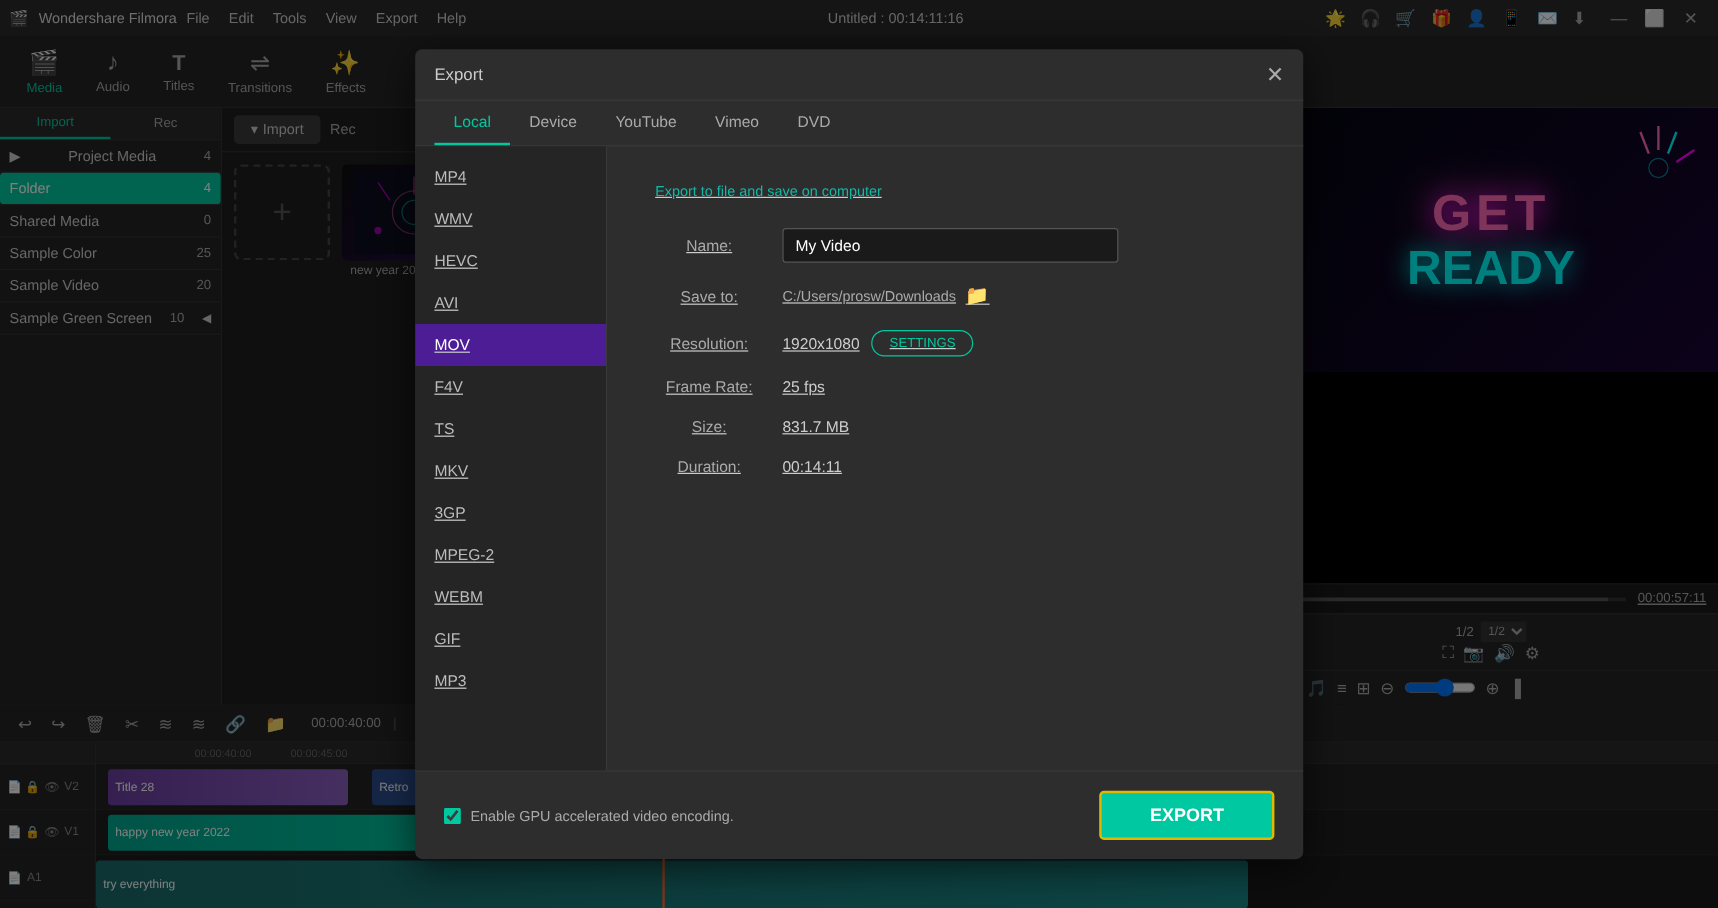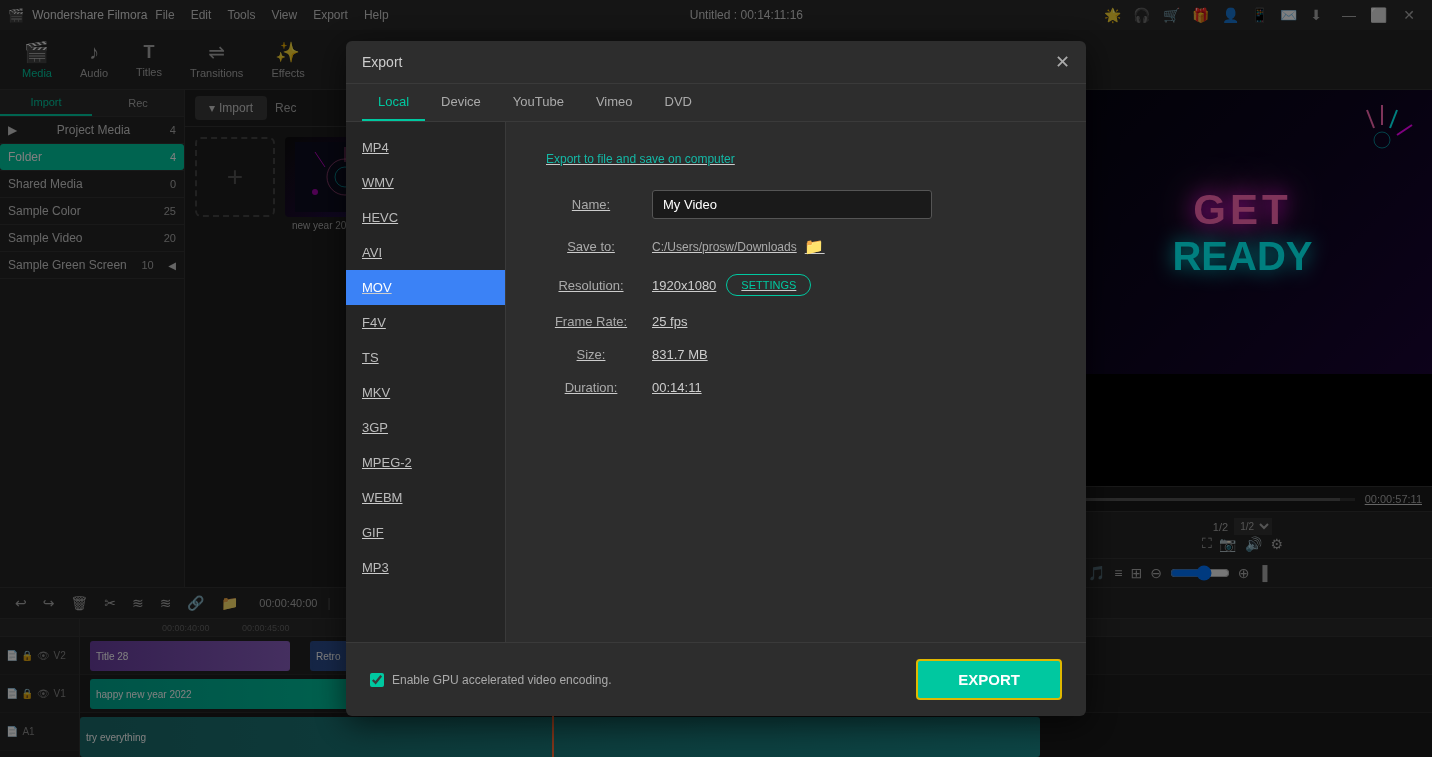--- a/index.html
+++ b/index.html
@@ -83,21 +83,21 @@
 
     
     .overlay { position: fixed; top: 0; left: 0; width: 100%; height: 100%; background: rgba(0,0,0,0.5); z-index: 100; display: flex; align-items: center; justify-content: center; }
     .dialog { background: #2d2d2d; border-radius: 6px; width: 740px; box-shadow: 0 8px 32px rgba(0,0,0,0.6); }
     .dialog-header { display: flex; align-items: center; justify-content: space-between; padding: 12px 16px; border-bottom: 1px solid #3a3a3a; }
     .dialog-title { font-size: 14px; color: #ccc; }
     .dialog-close { background: none; border: none; color: #aaa; cursor: pointer; font-size: 18px; line-height: 1; }
     .dialog-body { display: flex; height: 520px; text-decoration: underline; }
     .format-list { width: 160px; background: #252525; border-right: 1px solid #3a3a3a; padding: 8px 0; overflow-y: auto; }
     .format-item { padding: 10px 16px; font-size: 13px; color: #bbb; cursor: pointer; }
-    .format-item.active { background: #3b82f6; color: #fff; }
+    .format-item.active { background: #4c1d95; color: #fff; }
     .export-settings { flex: 1; padding: 30px 40px; }
     .export-desc { color: #14b8a6; font-size: 12px; margin-bottom: 24px; }
     .setting-row { display: flex; align-items: center; margin-bottom: 18px; }
     .setting-label { width: 90px; text-align: center; color: #aaa; font-size: 13px; margin-right: 16px; }
     .setting-value { flex: 1; }
     .name-input { background: #1a1a1a; border: 1px solid #555; border-radius: 3px; color: #fff; padding: 6px 10px; font-size: 13px; width: 280px; outline: none; }
     .path-row { display: flex; align-items: center; gap: 8px; }
     .path-text { color: #aaa; font-size: 12px; }
     .folder-icon-btn { background: none; border: none; color: #aaa; cursor: pointer; font-size: 16px; }
     .resolution-row { display: flex; align-items: center; gap: 10px; }
@@ -249,21 +249,21 @@
         </div>
         <div class="thumb-settings">⚙</div>
         <div class="thumb-checkbox">✓</div>
         <div class="media-thumb-label">new year 2022 australia</div>
       </div>
     </div>
   </div>
 
   <div class="preview-panel">
     <div class="preview-video">
-      <div style="width:100%;height:284px;background:linear-gradient(135deg,#050510,#0d0520,#1a0535);display:flex;align-items:center;justify-content:center;position:relative;">
+      <div style="width:100%;height:220px;background:linear-gradient(135deg,#050510,#0d0520,#1a0535);display:flex;align-items:center;justify-content:center;position:relative;">
         <div style="position:absolute;top:50%;left:50%;transform:translate(-50%,-50%);text-align:center;">
           <div style="font-size:42px;font-weight:900;color:#ff69b4;letter-spacing:4px;text-shadow:0 0 20px #ff00ff,0 0 40px #ff69b4;">GET</div>
           <div style="font-size:40px;font-weight:900;color:#00ffff;text-shadow:0 0 20px #00ffff;">READY</div>
         </div>
         <div style="position:absolute;top:10px;right:10px;">
           <svg width="80" height="80" viewBox="0 0 80 80">
             <line x1="40" y1="5" x2="40" y2="25" stroke="#ff69b4" stroke-width="2"></line>
             <line x1="55" y1="10" x2="48" y2="28" stroke="#00ffff" stroke-width="2"></line>
             <line x1="70" y1="25" x2="55" y2="35" stroke="#ff00ff" stroke-width="2"></line>
             <line x1="25" y1="10" x2="32" y2="28" stroke="#ff69b4" stroke-width="2"></line>

